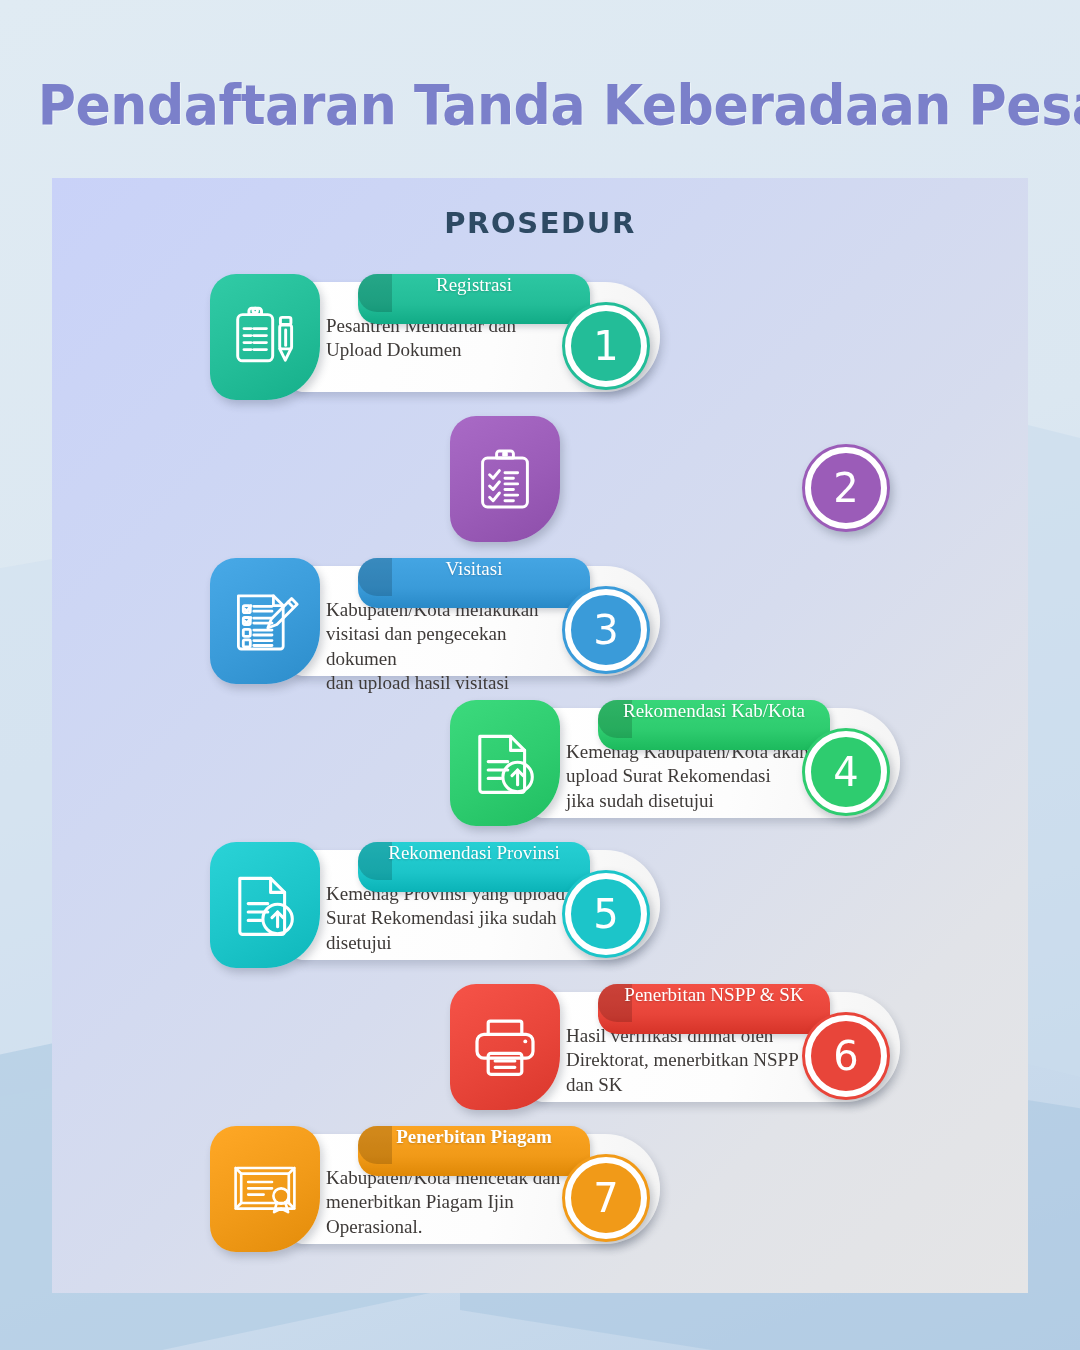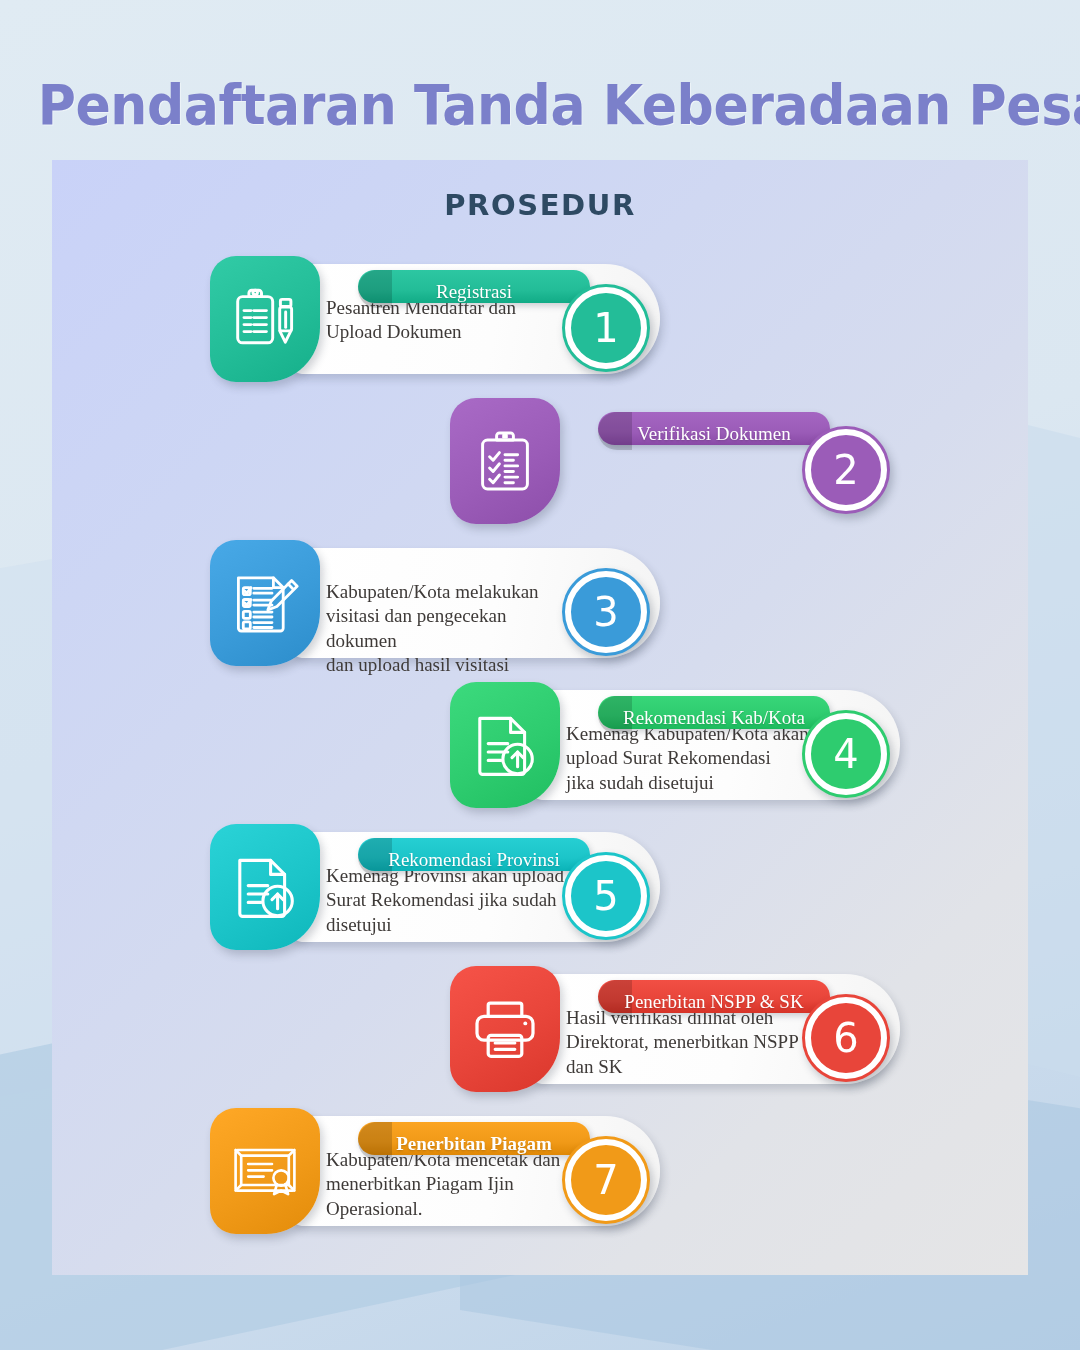--- a/index.html
+++ b/index.html
@@ -78,21 +78,21 @@
     letter-spacing: -0.5px;
     transform: scaleX(0.93);
     text-shadow: 1px 1px 0 rgba(255,255,255,0.45);
     white-space: nowrap;
   }
 
   
   .panel {
     position: absolute;
     left: 52px;
-    top: 160px;
+    top: 178px;
     width: 976px;
     height: 1115px;
     background: linear-gradient(135deg, #c9d2f8 0%, #cdd6f4 22%, #d6dcee 55%, #e1e3e8 80%, #e5e5e6 100%);
     overflow: hidden;
   }
   .panel-title {
     position: absolute;
     left: 0;
     top: 28px;
     width: 976px;
@@ -164,30 +164,29 @@
     justify-content: center;
     z-index: 2;
   }
   .tile svg { width: 70px; height: 70px; display:block; }
 
   
   .pill {
     position: absolute;
     top: 0px;
     left: 148px;
-    height: 33px;
+    height: 50px;
     min-width: 196px;
     border-radius: 19px;
     z-index: 3;
     box-shadow: 2px 3px 6px rgba(40,50,70,0.22);
     display: flex;
-    align-items: flex-end;
+    align-items: flex-start;
     justify-content: center;
     padding: 0 18px;
-    margin-top: 14px;
   }
   .pill .pill-fold {
     position: absolute;
     left: 0;
     top: 0;
     width: 34px;
     height: 38px;
     border-radius: 19px 0 0 19px;
     background: rgba(0,0,0,0.16);
   }
@@ -284,24 +283,20 @@
       <path d="M38 20 v-6 a4 4 0 0 1 4-4 h16 a4 4 0 0 1 4 4 v6 z"></path>
       <rect x="46" y="11" width="8" height="7" rx="2" fill="#fff" stroke="none"></rect>
       <path d="M28 44 l5 5 l9 -11"></path>
       <path d="M50 41h18M50 49h12"></path>
       <path d="M28 60 l5 5 l9 -11"></path>
       <path d="M50 57h18M50 65h12"></path>
       <path d="M28 76 l5 5 l9 -11"></path>
       <path d="M50 73h18M50 81h12"></path>
     </svg>
             </span>
-          </div>
-          <div class="pill" style="background: linear-gradient(rgb(165, 102, 194) 0%, rgb(155, 92, 184) 60%, rgb(137, 74, 166) 100%);">
-            <span class="pill-fold"></span>
-            <span class="pill-label">Verifikasi Dokumen</span>
           </div>
           <div class="badge" style="background: rgb(155, 92, 184); left: 352px;">
             <div class="badge-ring" style="background: rgb(155, 92, 184);">
               <span class="badge-num">2</span>
             </div>
           </div>
         </div>
       </div>
       <div class="step left">
         <div class="step-inner">
@@ -323,20 +318,24 @@
       <path d="M34 46h26M34 53h26"></path>
       <rect x="19" y="62" width="10" height="10" rx="2"></rect>
       <path d="M34 63h26M34 70h26"></path>
       <rect x="19" y="77" width="10" height="10" rx="2"></rect>
       <path d="M34 78h26M34 85h26"></path>
       <path d="M88 18 l-29 29 l-5 13 l13 -5 l29 -29 z"></path>
       <path d="M83 23 l7 7"></path>
     </svg>
             </span>
           </div>
+          <div class="pill" style="background: linear-gradient(rgb(68, 165, 227) 0%, rgb(58, 155, 217) 60%, rgb(40, 137, 199) 100%);">
+            <span class="pill-fold"></span>
+            <span class="pill-label">Visitasi</span>
+          </div>
           <div class="badge" style="background: rgb(58, 155, 217); left: 352px;">
             <div class="badge-ring" style="background: rgb(58, 155, 217);">
               <span class="badge-num">3</span>
             </div>
           </div>
         </div>
       </div>
       <div class="step right">
         <div class="step-inner">
           <div class="card">
@@ -363,21 +362,21 @@
           <div class="badge" style="background: rgb(46, 204, 111); left: 352px;">
             <div class="badge-ring" style="background: rgb(46, 204, 111);">
               <span class="badge-num">4</span>
             </div>
           </div>
         </div>
       </div>
       <div class="step left">
         <div class="step-inner">
           <div class="card">
-            <div class="card-text">Kemenag Provinsi akan upload
+            <div class="card-text">Kemenag Provinsi yang upload
 Surat Rekomendasi jika sudah
 disetujui</div>
           </div>
           <div class="tile" style="background: linear-gradient(150deg, rgb(42, 211, 215) 0%, rgb(28, 197, 201) 55%, rgb(14, 183, 187) 100%);">
             <span>
     <svg viewBox="0 0 100 100" fill="none" stroke="#fff" stroke-width="4.4" stroke-linecap="round" stroke-linejoin="round">
       <path d="M14 12 h44 l20 20 v56 a4 4 0 0 1 -4 4 H18 a4 4 0 0 1 -4 -4 z"></path>
       <path d="M58 12 v20 h20"></path>
       <path d="M26 48h28M26 60h28M26 72h18"></path>
       <circle cx="68" cy="70" r="21" fill="none"></circle>

